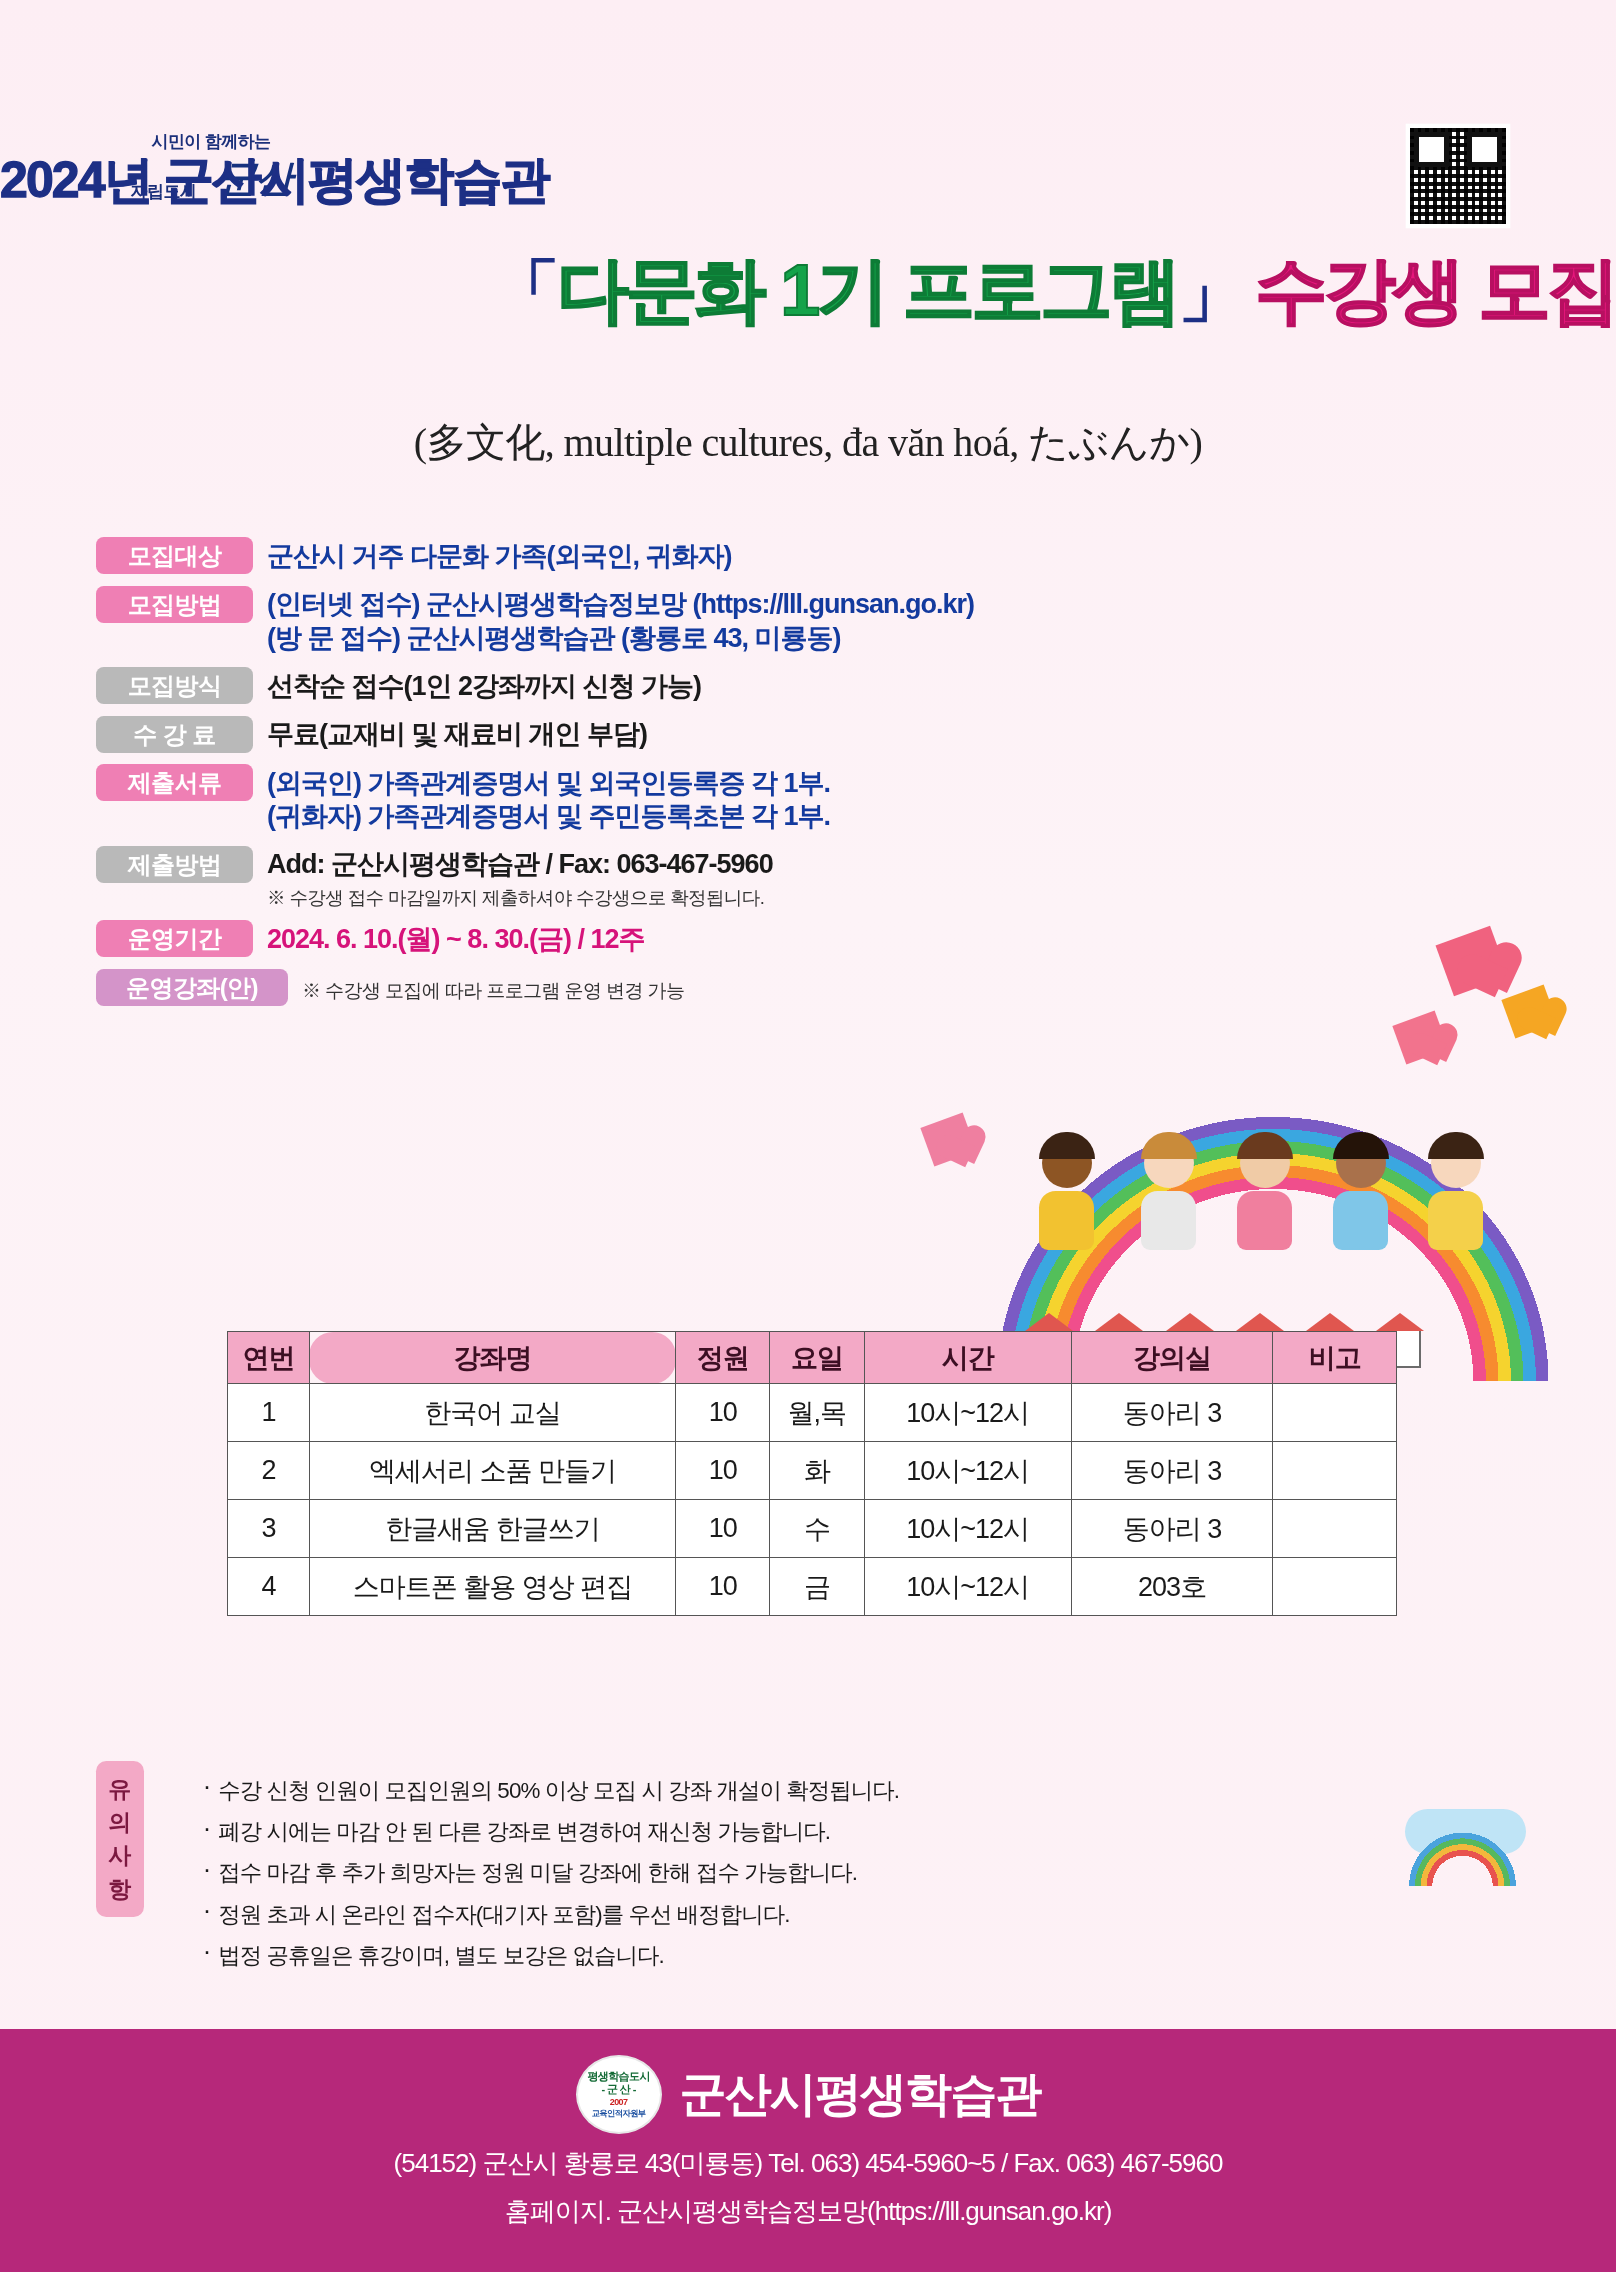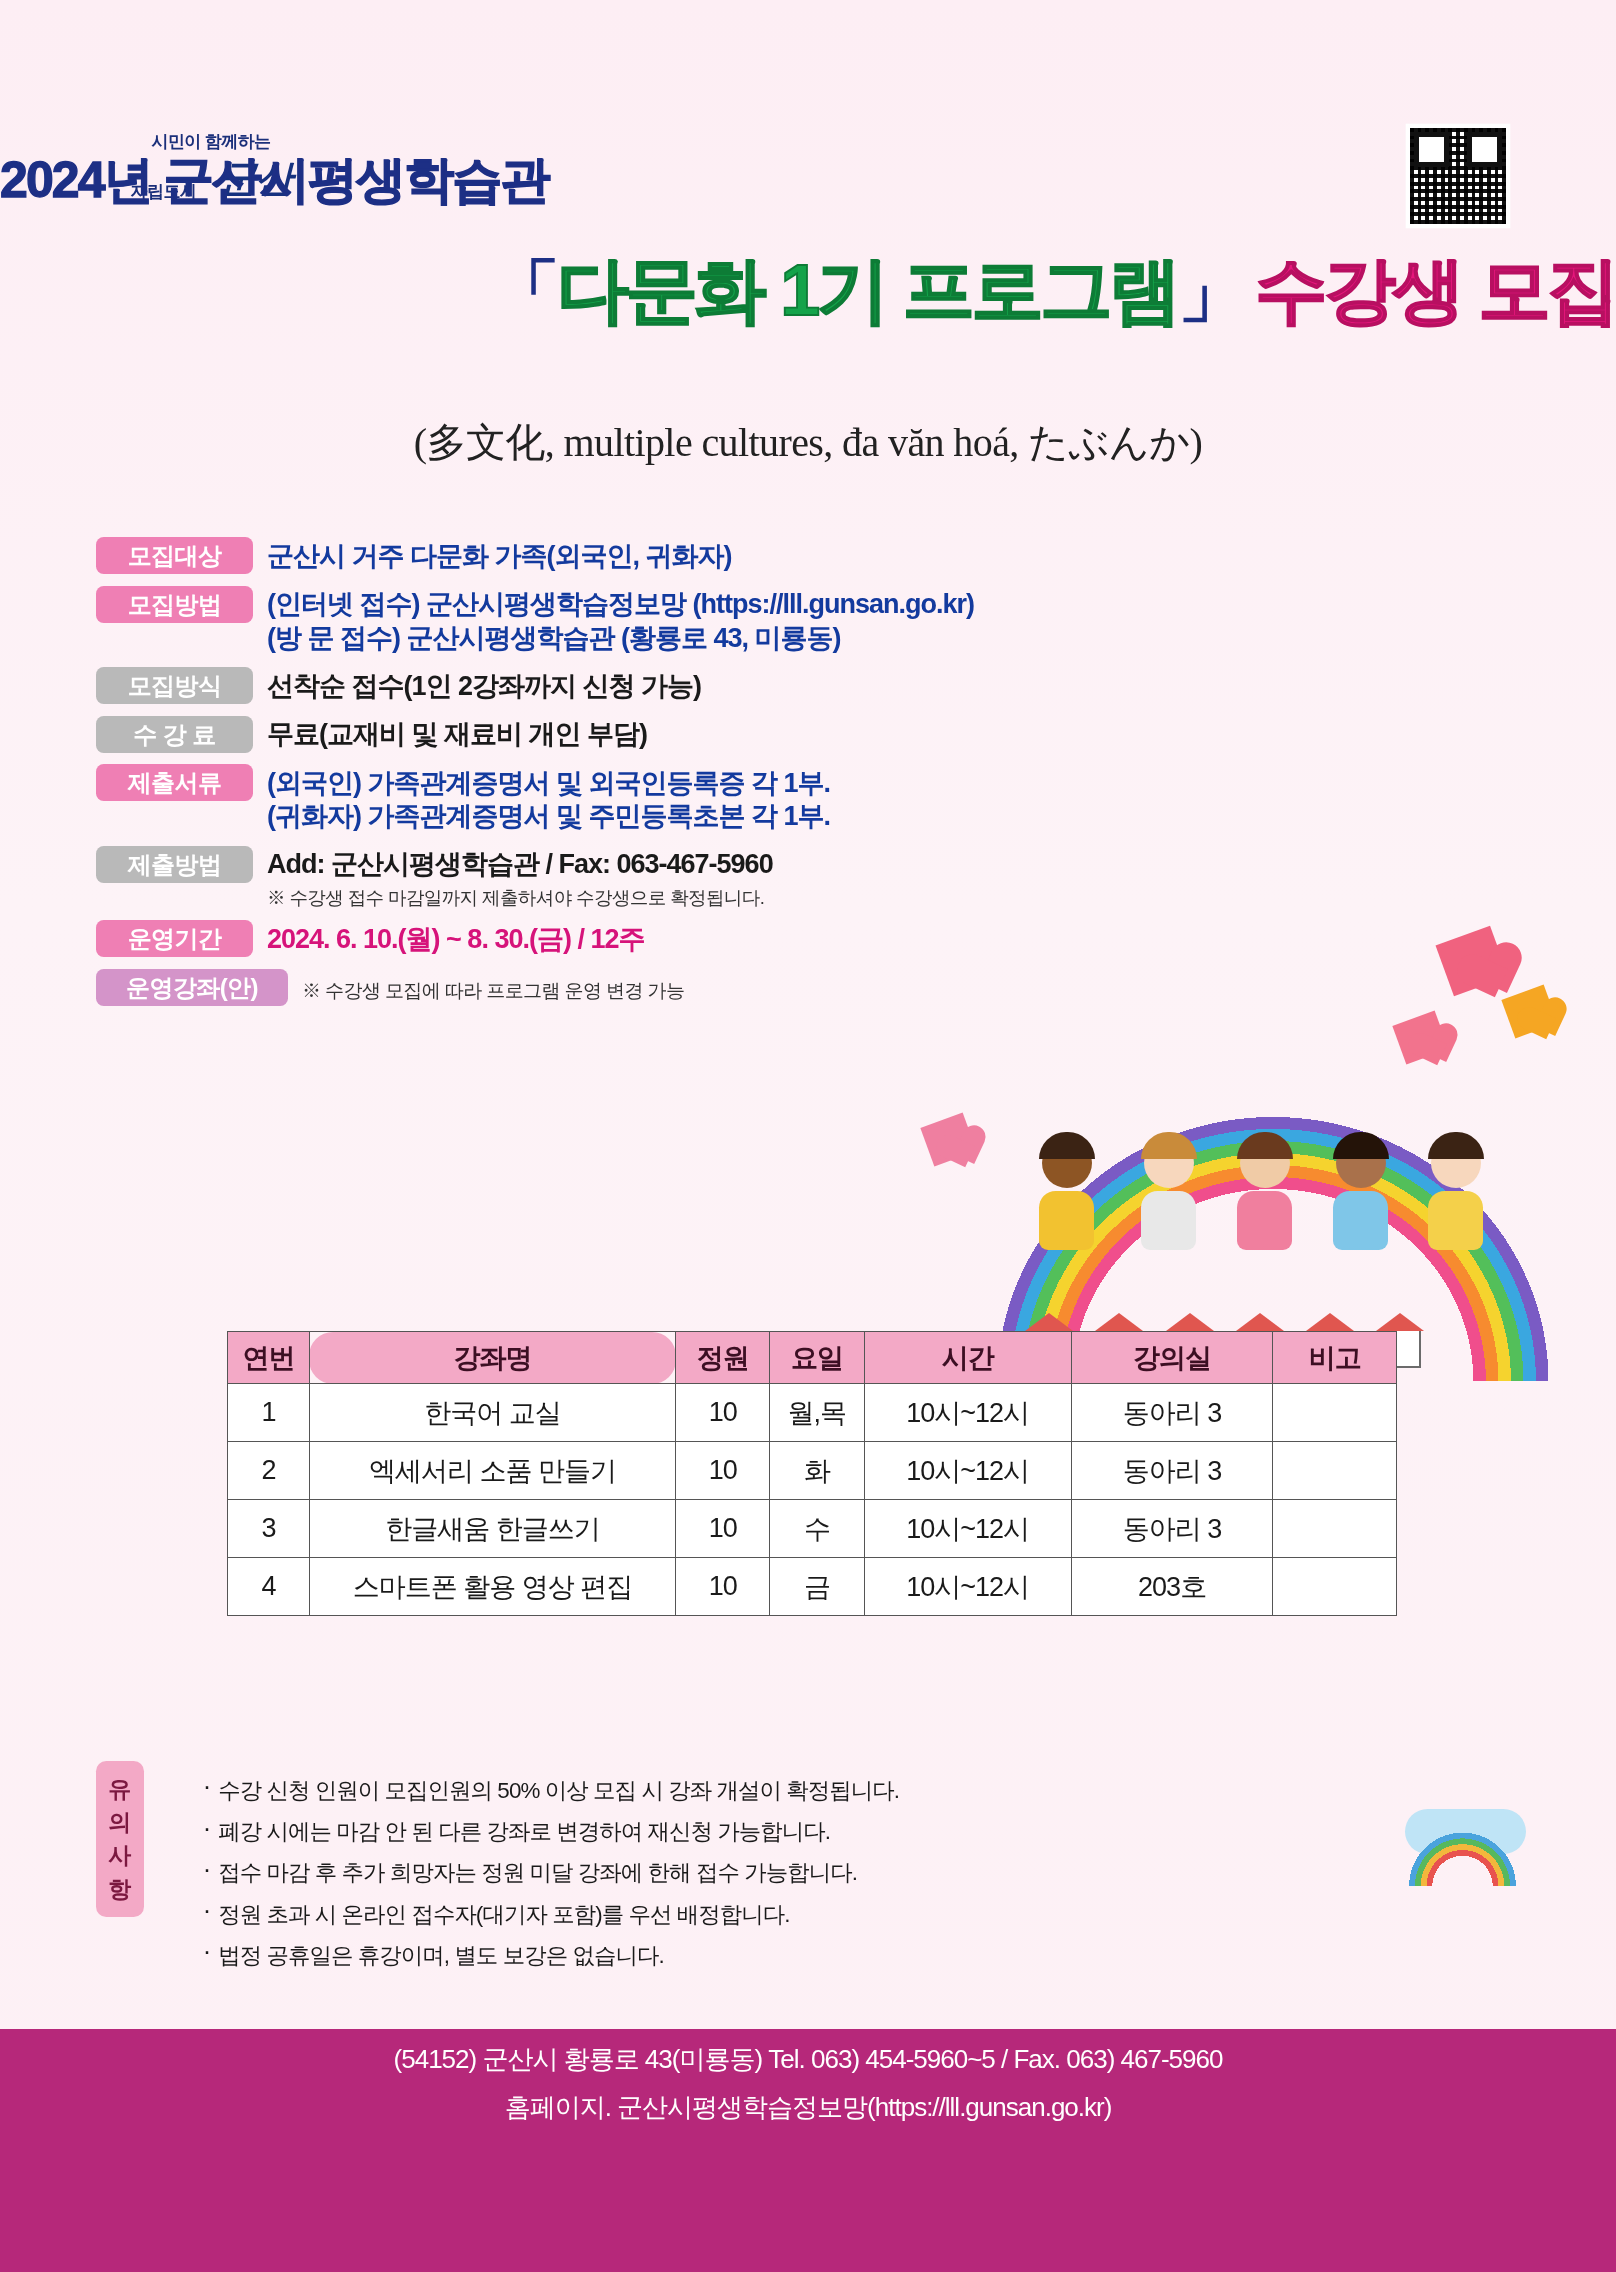--- a/index.html
+++ b/index.html
@@ -652,18 +652,27 @@
       <li>법정 공휴일은 휴강이며, 별도 보강은 없습니다.</li>
     </ul>
   </div>
 
   <div class="damunhwa">
     <div class="dm-cloud"></div>
     <div class="dm-rainbow"></div>
   </div>
 
   <div class="footer">
+    <div class="footer-top">
+      <div class="footer-emblem">
+        <span class="e1">평생학습도시</span>
+        <span class="e1">- 군 산 -</span>
+        <span class="e2">2007</span>
+        <span class="e3">교육인적자원부</span>
+      </div>
+      <div class="footer-name">군산시평생학습관</div>
+    </div>
     <div class="footer-line">(54152) 군산시 황룡로 43(미룡동)  Tel. 063) 454-5960~5 / Fax. 063) 467-5960</div>
     <div class="footer-line">홈페이지. 군산시평생학습정보망(https://lll.gunsan.go.kr)</div>
   </div>
 
 </div>
 
 
 </body></html>

